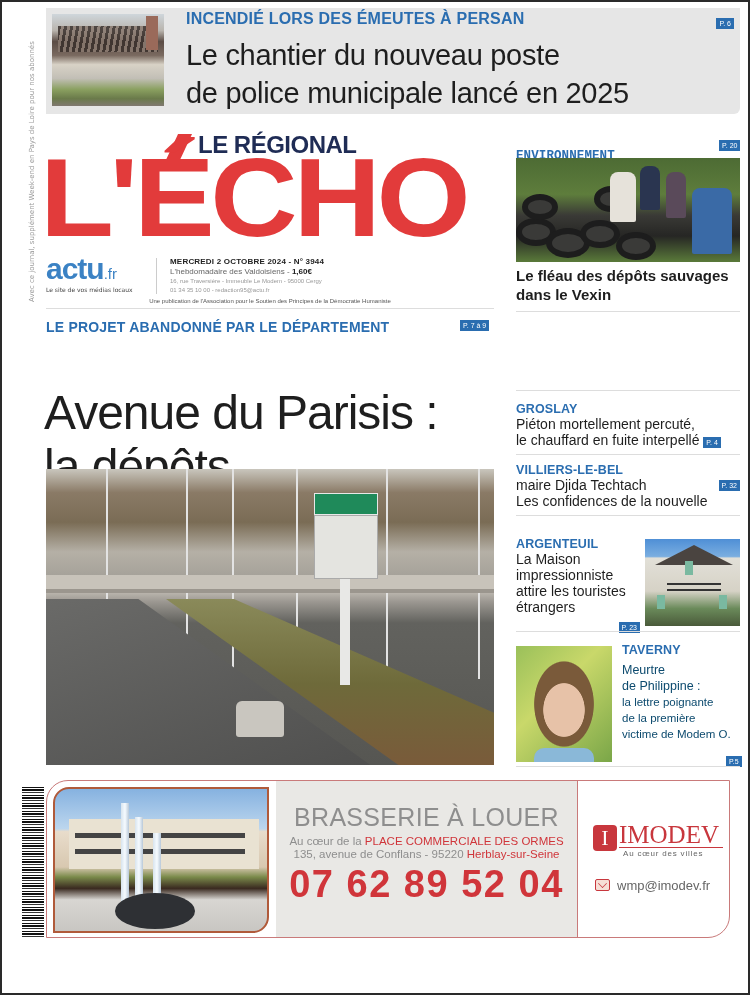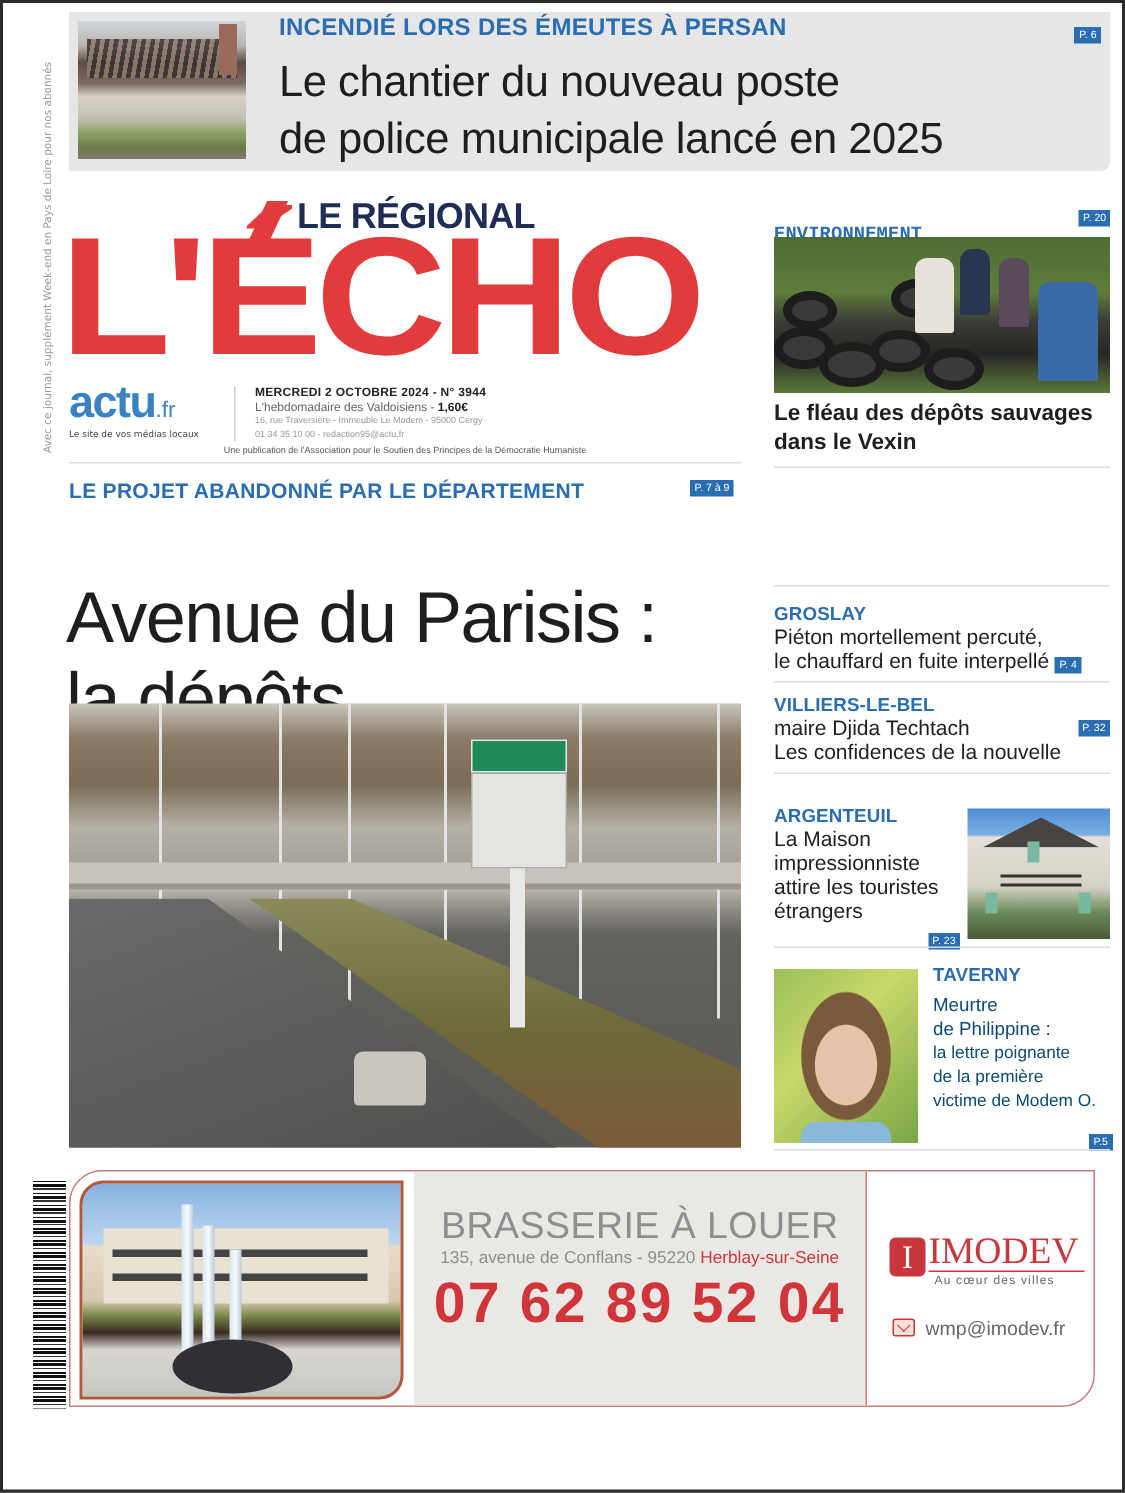--- a/index.html
+++ b/index.html
@@ -285,20 +285,21 @@
       <div class="bldg"></div>
       <div class="win" style="left:20px;top:44px;width:170px"></div>
       <div class="win" style="left:20px;top:60px;width:170px"></div>
       <div class="pillar" style="left:66px"></div>
       <div class="pillar" style="left:80px;top:28px;height:96px"></div>
       <div class="pillar" style="left:98px;top:44px;height:80px"></div>
       <div class="pool"></div>
     </div>
     <div class="ad-mid">
       <div class="ad-headline">BRASSERIE À LOUER</div>
+      <div class="ad-line1"><span>Au cœur de la </span><span class="ad-red">PLACE COMMERCIALE DES ORMES</span></div>
       <div class="ad-line2"><span>135, avenue de Conflans - 95220 </span><span class="ad-red">Herblay-sur-Seine</span></div>
       <div class="ad-phone">07 62 89 52 04</div>
     </div>
     <div class="ad-right">
       <div class="imodev-box">I</div>
       <div class="imodev-word">IMODEV</div>
       <div class="imodev-rule"></div>
       <div class="imodev-tag">Au cœur des villes</div>
       <div class="imodev-mail-icon"></div>
       <div class="imodev-email">wmp@imodev.fr</div>

